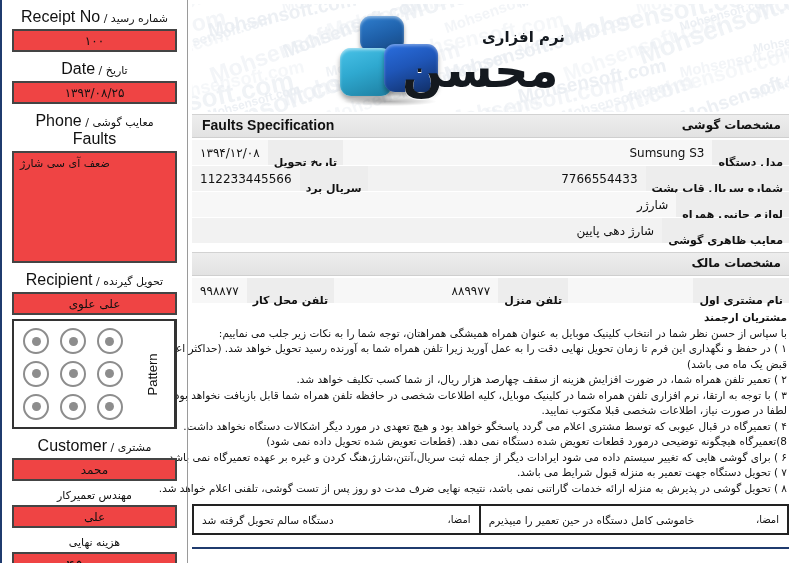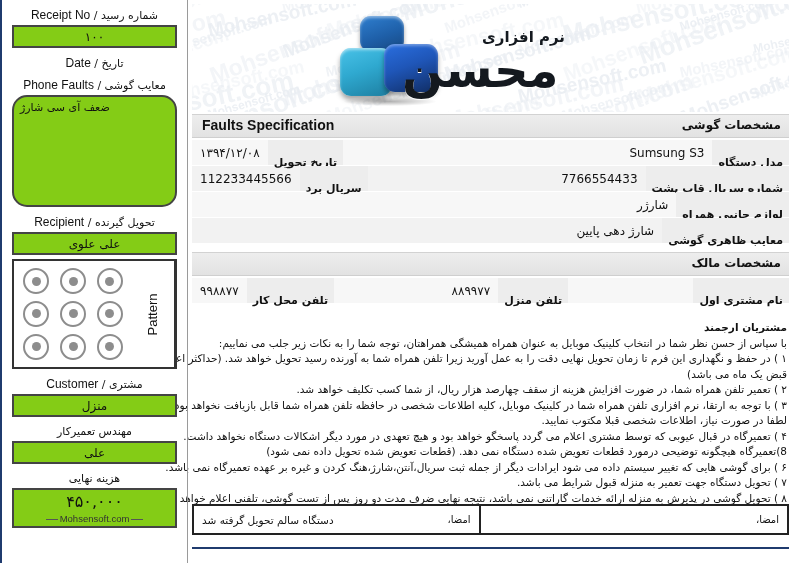--- a/index.html
+++ b/index.html
@@ -180,21 +180,21 @@
     padding: 0 8px;
     display: flex;
     align-items: center;
     white-space: nowrap;
     font-family: "DejaVu Sans", sans-serif;
   }
   .spacer { flex: 1 1 auto; }
 
   
   .terms {
-    margin: 16px 8px 0 6px;
+    margin: 6px 8px 0 6px;
     font-size: 10.5px;
     line-height: 15.5px;
     color: #111;
     text-align: right;
     direction: rtl;
   }
   .terms .t-line { white-space: nowrap; }
   .terms .t-head { font-weight: bold; }
 
   
@@ -254,41 +254,40 @@
 
   .side-label {
     text-align: center;
     font-size: 11px;
     color: #111;
     margin: 8px 0 3px 0;
     direction: rtl;
   }
   .side-label .en {
     font-family: "Liberation Sans", sans-serif;
-    font-size: 12px;
+    font-size: 16px;
   }
   .side-box {
     border: 2px solid #444;
-    background: #84cc16;
+    background: #ef4444;
     box-sizing: border-box;
     display: flex;
     align-items: center;
     justify-content: center;
     font-size: 12px;
     color: #111;
     height: 23px;
   }
   .side-box.tall {
     height: 112px;
     align-items: flex-start;
     justify-content: flex-end;
     padding: 4px 6px 0 6px;
     font-size: 11px;
     text-align: right;
-    border-radius: 15px;
   }
   .side-box.final {
     height: 40px;
     flex-direction: column;
     justify-content: center;
     gap: 2px;
   }
   .final-amount {
     font-size: 16px;
     color: #111;
@@ -493,20 +492,21 @@
       <div class="t-line">۴ ) تعمیرگاه در قبال عیوبی که توسط مشتری اعلام می گردد پاسخگو خواهد بود و هیچ تعهدی در مورد دیگر  اشکالات دستگاه نخواهد داشت.</div>
       <div class="t-line">8)تعمیرگاه هیچگونه توضیحی درمورد قطعات تعویض شده دستگاه نمی دهد. (قطعات تعویض شده تحویل داده نمی شود)</div>
       <div class="t-line">۶ ) برای گوشی هایی که تغییر سیستم داده می شود ایرادات دیگر از جمله ثبت سریال،آنتن،شارژ،هنگ کردن و غیره بر عهده تعمیرگاه نمی باشد.</div>
       <div class="t-line">۷ ) تحویل دستگاه جهت تعمیر به منزله قبول شرایط می باشد.</div>
       <div class="t-line">۸ ) تحویل گوشی در پذیرش به منزله ارائه خدمات گاراتنی نمی باشد، نتیجه نهایی ضرف مدت دو روز پس از تست گوشی، تلفنی اعلام خواهد شد.</div>
     </div>
 
     <div class="foot-row">
       <div class="foot-cell c1">
         <span class="sig-word">امضا،</span>
+        <span>خاموشی کامل دستگاه در حین تعمیر را میپذیرم</span>
       </div>
       <div class="foot-cell c2">
         <span class="sig-word">امضا،</span>
         <span>دستگاه سالم تحویل گرفته شد</span>
       </div>
     </div>
 
     <div class="bottom-rule"></div>
   </div>
 
@@ -517,20 +517,21 @@
       <span> / </span>
       <span class="en">Receipt No</span>
     </div>
     <div class="side-box">۱۰۰</div>
 
     <div class="side-label">
       <span>تاریخ</span>
       <span> / </span>
       <span class="en">Date</span>
     </div>
+    <div class="side-box">۱۳۹۳/۰۸/۲۵</div>
 
     <div class="side-label">
       <span>معایب گوشی</span>
       <span> / </span>
       <span class="en">Phone Faults</span>
     </div>
     <div class="side-box tall">ضعف آی سی شارژ</div>
 
     <div class="side-label">
       <span>تحویل گیرنده</span>
@@ -572,21 +573,21 @@
             <i></i>
           </div>
       </div>
     </div>
 
     <div class="side-label">
       <span>مشتری</span>
       <span> / </span>
       <span class="en">Customer</span>
     </div>
-    <div class="side-box">منزل</div>
+    <div class="side-box">محمد</div>
 
     <div class="side-label">مهندس تعمیرکار</div>
     <div class="side-box">علی</div>
 
     <div class="side-label">هزینه نهایی</div>
     <div class="side-box final">
       <span class="final-amount">۴۵۰,۰۰۰</span>
       <span class="final-brand">Mohsensoft.com</span>
     </div>
 

